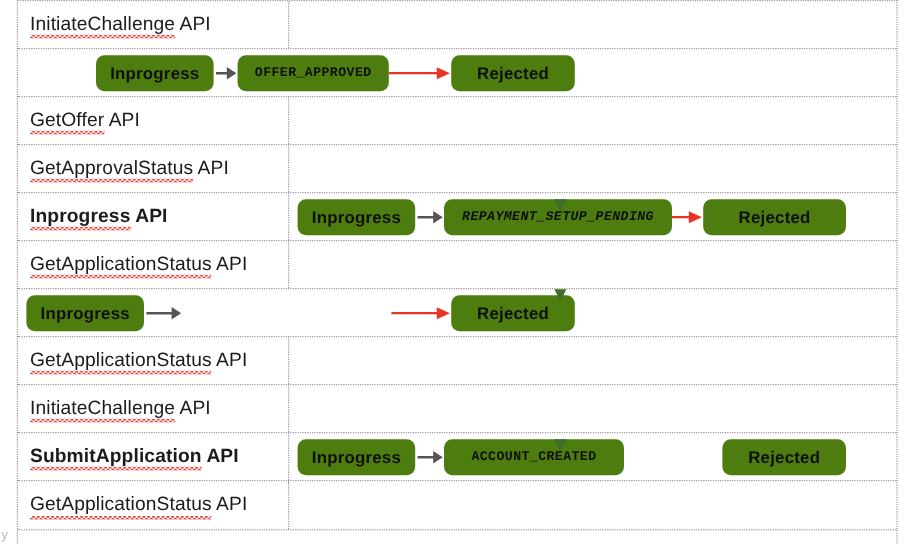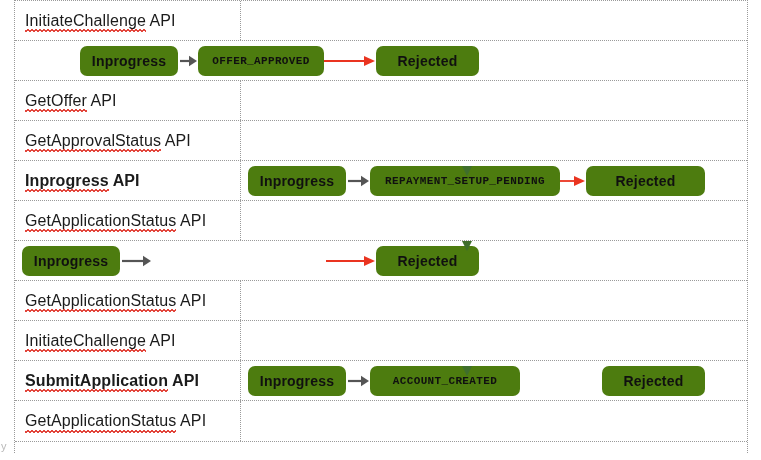--- a/index.html
+++ b/index.html
@@ -164,21 +164,21 @@
         <div class="api-label"><span class="sq">GetApprovalStatus</span><span> API</span></div>
       </div>
       <div class="flow-cell"></div>
     </div>
     <div class="row">
       <div class="api-cell">
         <div class="api-label bold"><span class="sq">Inprogress</span><span> API</span></div>
       </div>
       <div class="flow-cell">
         <div class="node lbl" style="left: 7px; width: 98px;">Inprogress</div>
-        <div class="node mono" style="left: 129px; width: 190px;">REPAYMENT_SETUP_PENDING</div>
+        <div class="node mono" style="left: 129px; width: 190px; font-style: italic;">REPAYMENT_SETUP_PENDING</div>
         <div class="node lbl" style="left: 345px; width: 119px;">Rejected</div>
         <svg class="conn" width="24" height="14" viewBox="0 0 24 14" style="left: 105px;">
           <line x1="2" y1="7" x2="17" y2="7" stroke="#555555" stroke-width="2.2"></line>
           <polygon points="15,1.8 23,7 15,12.2" fill="#555555"></polygon>
         </svg>
         <svg class="conn" width="26" height="14" viewBox="0 0 26 14" style="left: 319px;">
           <line x1="0" y1="7" x2="16" y2="7" stroke="#ea3420" stroke-width="1.8"></line>
           <polygon points="14,2 25,7 14,12" fill="#ea3420"></polygon>
         </svg>
       </div>

